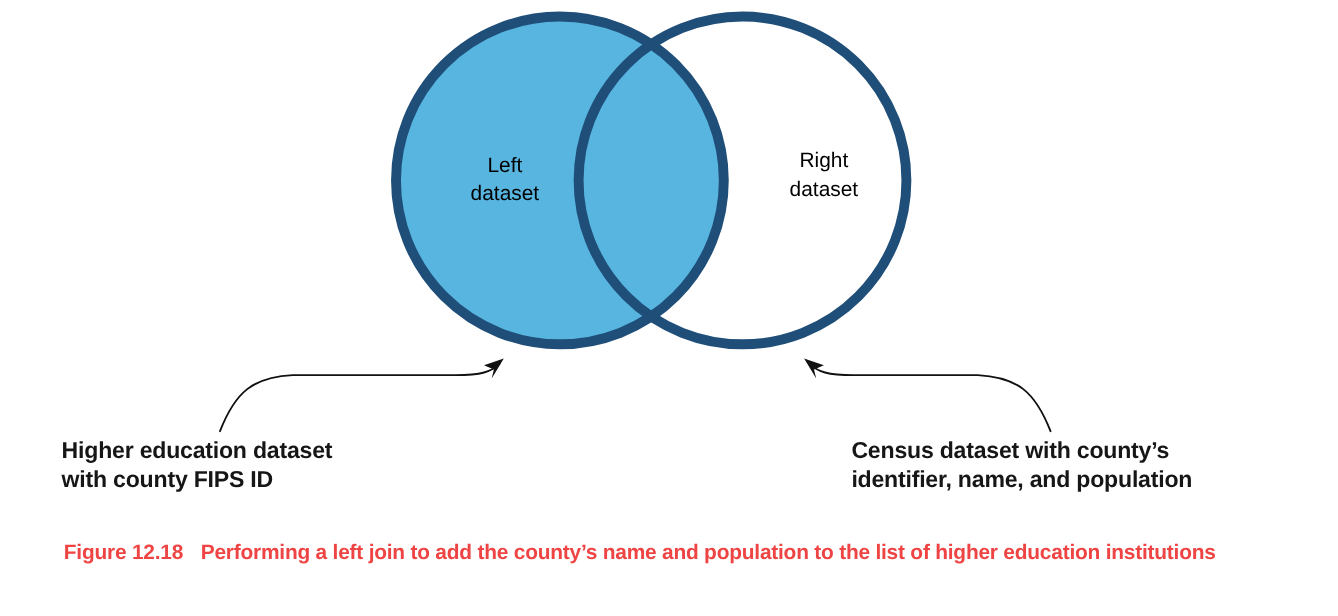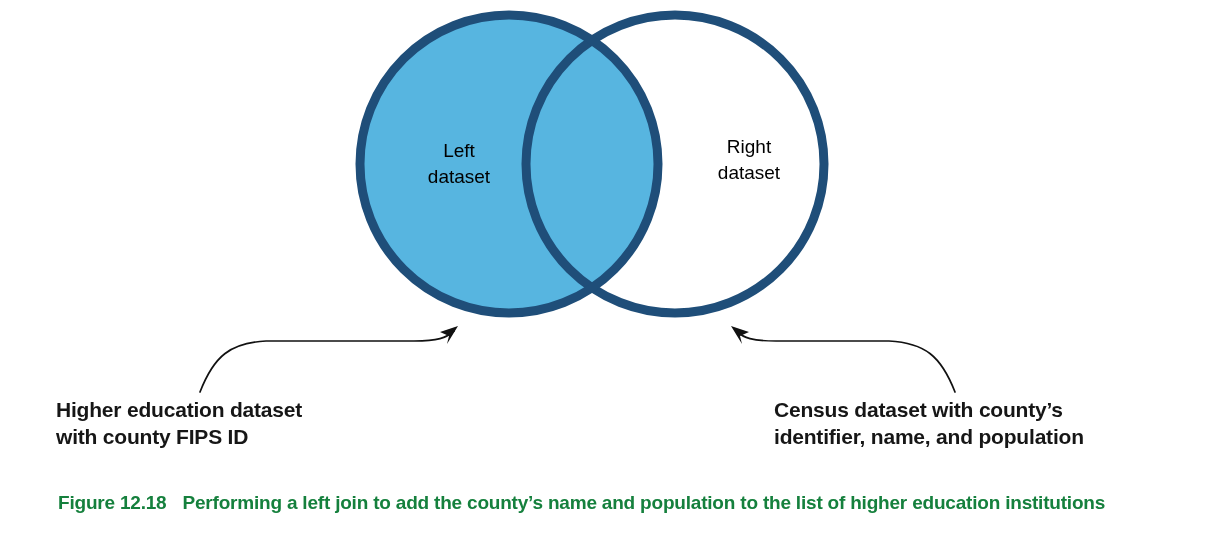--- a/index.html
+++ b/index.html
@@ -71,21 +71,21 @@
     width: 430px;
   }
   #caption {
     position: absolute;
     left: 24px;
     top: 488px;
     width: 1110px;
     font-family: "Liberation Sans Narrow", "Liberation Sans", sans-serif;
     font-size: 19px;
     font-weight: bold;
-    color: #15803d;
+    color: #ef4444;
     line-height: 1.55;
     letter-spacing: -0.2px;
   }
   #caption .caption-number {
     margin-right: 16px;
   }
 </style>
 </head>
 <body>
 

